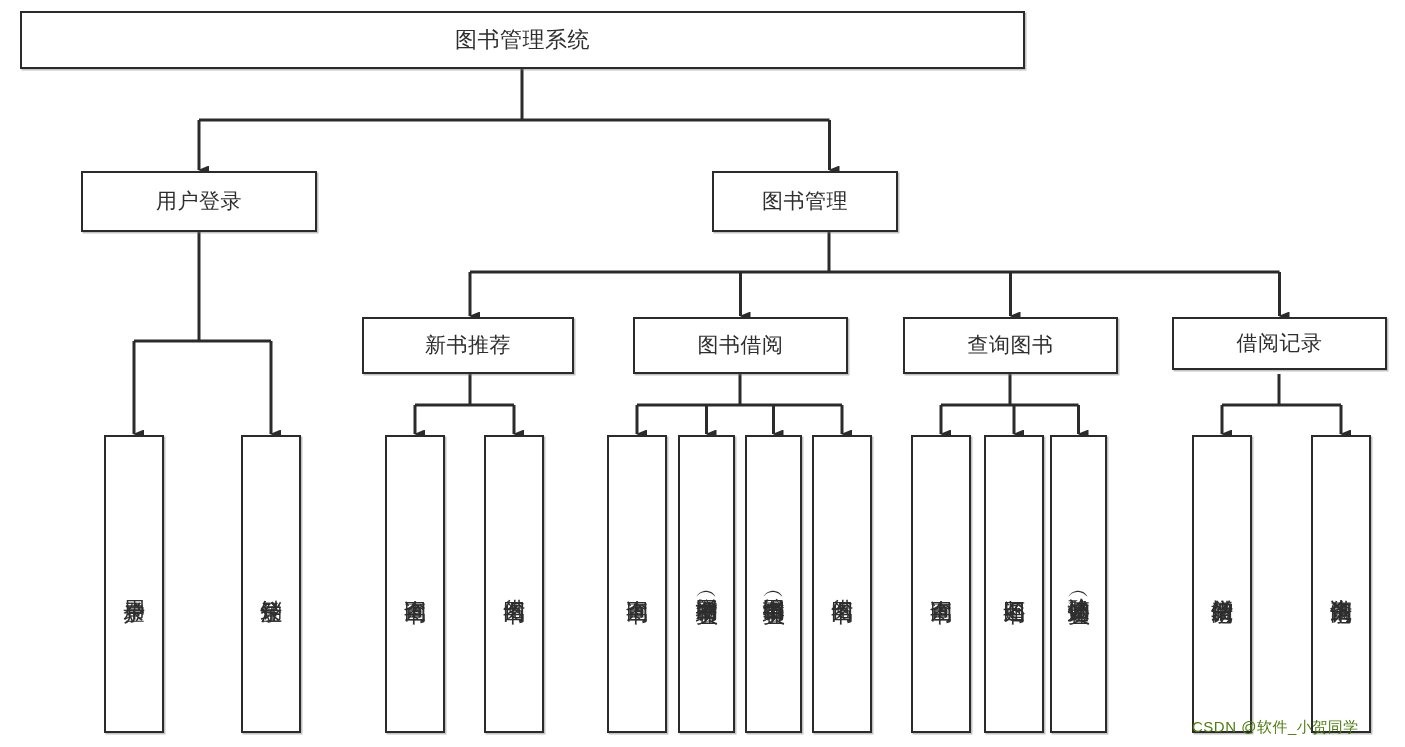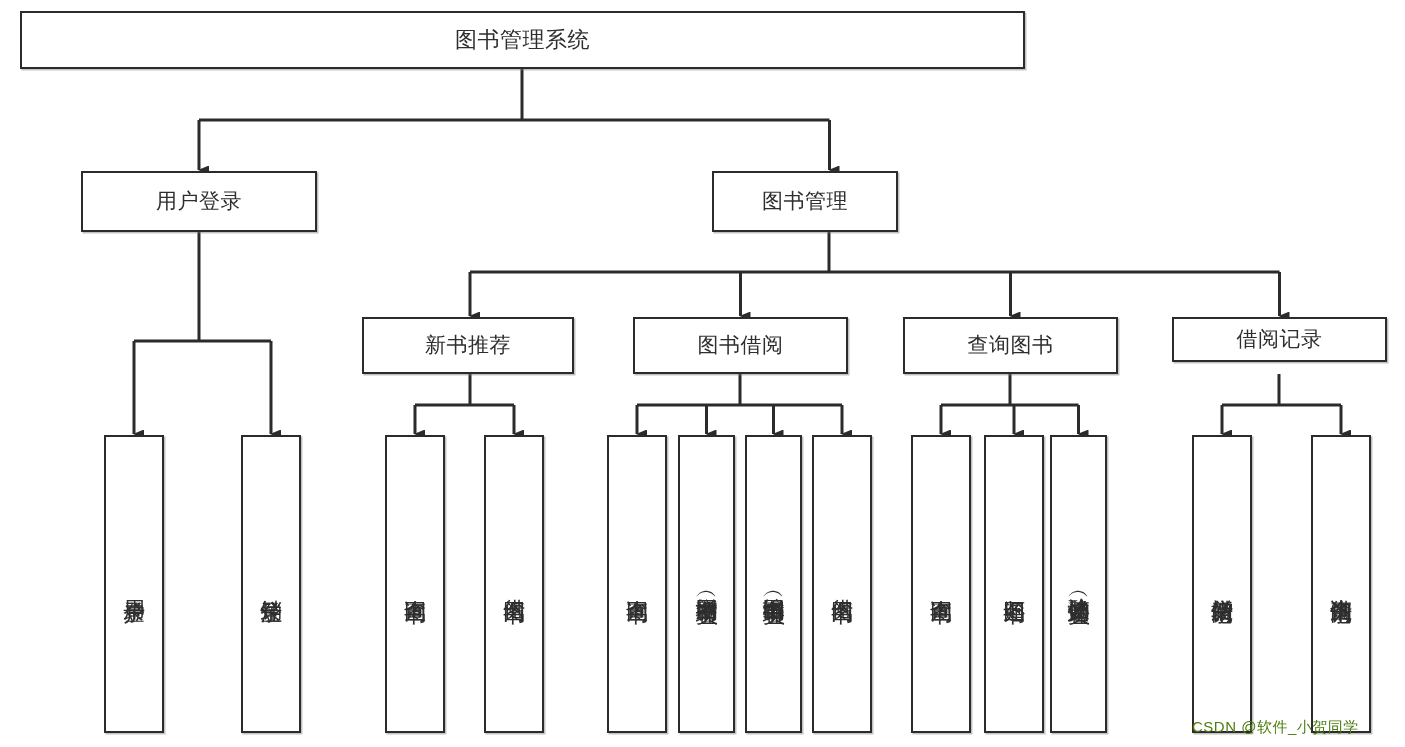--- a/index.html
+++ b/index.html
@@ -130,21 +130,21 @@
       </div>
       <div class="node level3 horizontal" style="left: 362px; top: 317px; width: 212px; height: 57px;">
         <span class="label">新书推荐</span>
       </div>
       <div class="node level3 horizontal" style="left: 633px; top: 317px; width: 215px; height: 57px;">
         <span class="label">图书借阅</span>
       </div>
       <div class="node level3 horizontal" style="left: 903px; top: 317px; width: 215px; height: 57px;">
         <span class="label">查询图书</span>
       </div>
-      <div class="node level3 horizontal" style="left: 1172px; top: 317px; width: 215px; height: 45px;">
+      <div class="node level3 horizontal" style="left: 1172px; top: 317px; width: 215px; height: 53px;">
         <span class="label">借阅记录</span>
       </div>
       <div class="node leaf vertical" style="left: 104px; top: 435px; width: 60px; height: 298px;">
         <span class="label">用户登录</span>
       </div>
       <div class="node leaf vertical" style="left: 241px; top: 435px; width: 60px; height: 298px;">
         <span class="label">注销登录</span>
       </div>
       <div class="node leaf vertical" style="left: 385px; top: 435px; width: 60px; height: 298px;">
         <span class="label">查询图书</span>

